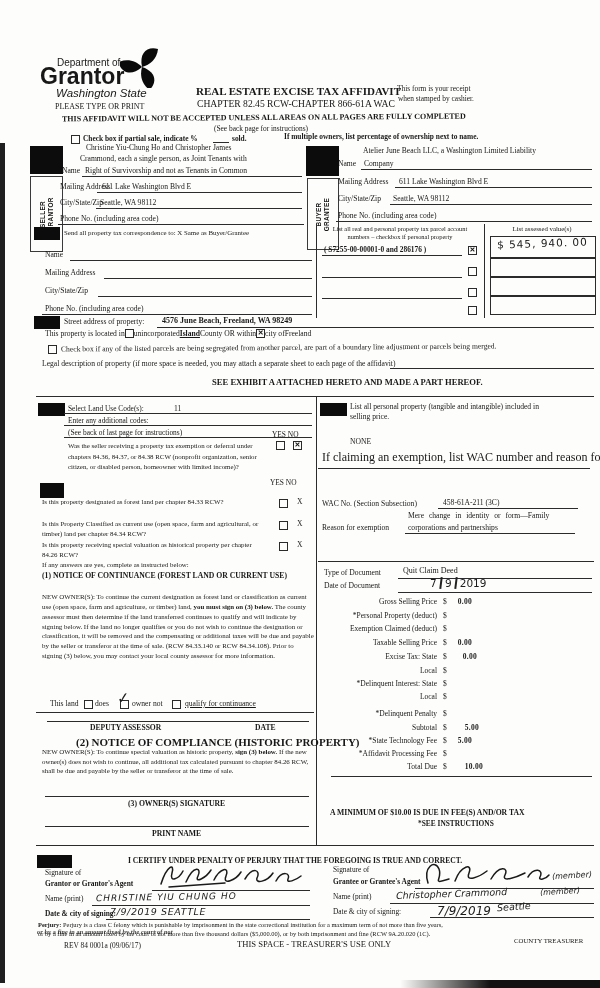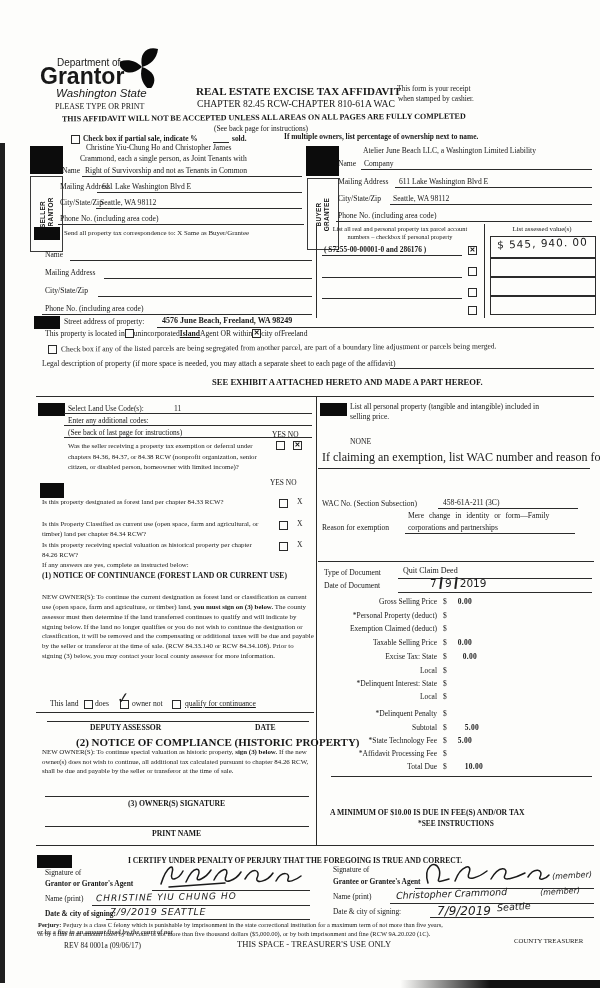--- a/index.html
+++ b/index.html
@@ -39,21 +39,21 @@
   <div class="a" style="left:120px;top:46px">
     <svg width="44" height="42" viewBox="0 0 44 42">
       <g fill="#0a0a0a">
         <path d="M22 21 C19 7 27 0 38 3 C37 13 30 19 22 21 Z"></path>
         <path d="M22 21 C19 7 27 0 38 3 C37 13 30 19 22 21 Z" transform="rotate(120 22 21)"></path>
         <path d="M22 21 C19 7 27 0 38 3 C37 13 30 19 22 21 Z" transform="rotate(240 22 21)"></path>
       </g>
     </svg>
   </div>
   <div class="a b" style="left:196px;top:85px;font-size:11px">REAL ESTATE EXCISE TAX AFFIDAVIT</div>
-  <div class="a" style="left:197px;top:98px;font-size:9.6px">CHAPTER 82.45 RCW-CHAPTER 810-61A WAC</div>
+  <div class="a" style="left:197px;top:98px;font-size:9.6px">CHAPTER 82.45 RCW-CHAPTER 866-61A WAC</div>
   <div class="a f7" style="left:397px;top:84px">This form is your receipt</div>
   <div class="a f7" style="left:398px;top:94px">when stamped by cashier.</div>
   <div class="a f8" style="left:55px;top:102px">PLEASE TYPE OR PRINT</div>
   <div class="a b f8" style="left:62px;top:113px;transform:rotate(-.4deg)">THIS AFFIDAVIT WILL NOT BE ACCEPTED UNLESS ALL AREAS ON ALL PAGES ARE FULLY COMPLETED</div>
   <div class="a f7" style="left:214px;top:124px">(See back page for instructions)</div>
 
   <span class="cb" style="left:71px;top:135px"></span>
   <div class="a b f7" style="left:83px;top:134px">Check box if partial sale, indicate %</div>
   <div class="ln" style="left:213px;top:142px;width:16px"></div>
   <div class="a b f7" style="left:232px;top:134px">sold.</div>
@@ -134,21 +134,21 @@
   <div class="blk" style="left:34px;top:316px;width:26px;height:13px"></div>
   <div class="a f75" style="left:64px;top:317px">Street address of property:</div>
   <div class="a b f8" style="left:162px;top:316px">4576 June Beach, Freeland, WA 98249</div>
   <div class="ln" style="left:157px;top:327px;width:437px"></div>
 
   <div class="a f75 flexrow" style="left:45px;top:329px;">
     <span>This property is located in</span>
     <span class="icb"></span>
     <span>unincorporated</span>
     <span class="b usc">Island</span>
-    <span>Agent OR within</span>
+    <span>County OR within</span>
     <span class="icb"><span>✕</span></span>
     <span>city of</span>
     <span>Freeland</span>
   </div>
 
   <span class="cb" style="left:48px;top:345px"></span>
   <div class="a f75" style="left:61px;top:343px;transform:rotate(-.4deg)">Check box if any of the listed parcels are being segregated from another parcel, are part of a boundary line adjustment or parcels being merged.</div>
 
   <div class="a f75" style="left:42px;top:359px">Legal description of property (if more space is needed, you may attach a separate sheet to each page of the affidavit)</div>
   <div class="ln" style="left:390px;top:368px;width:204px"></div>

